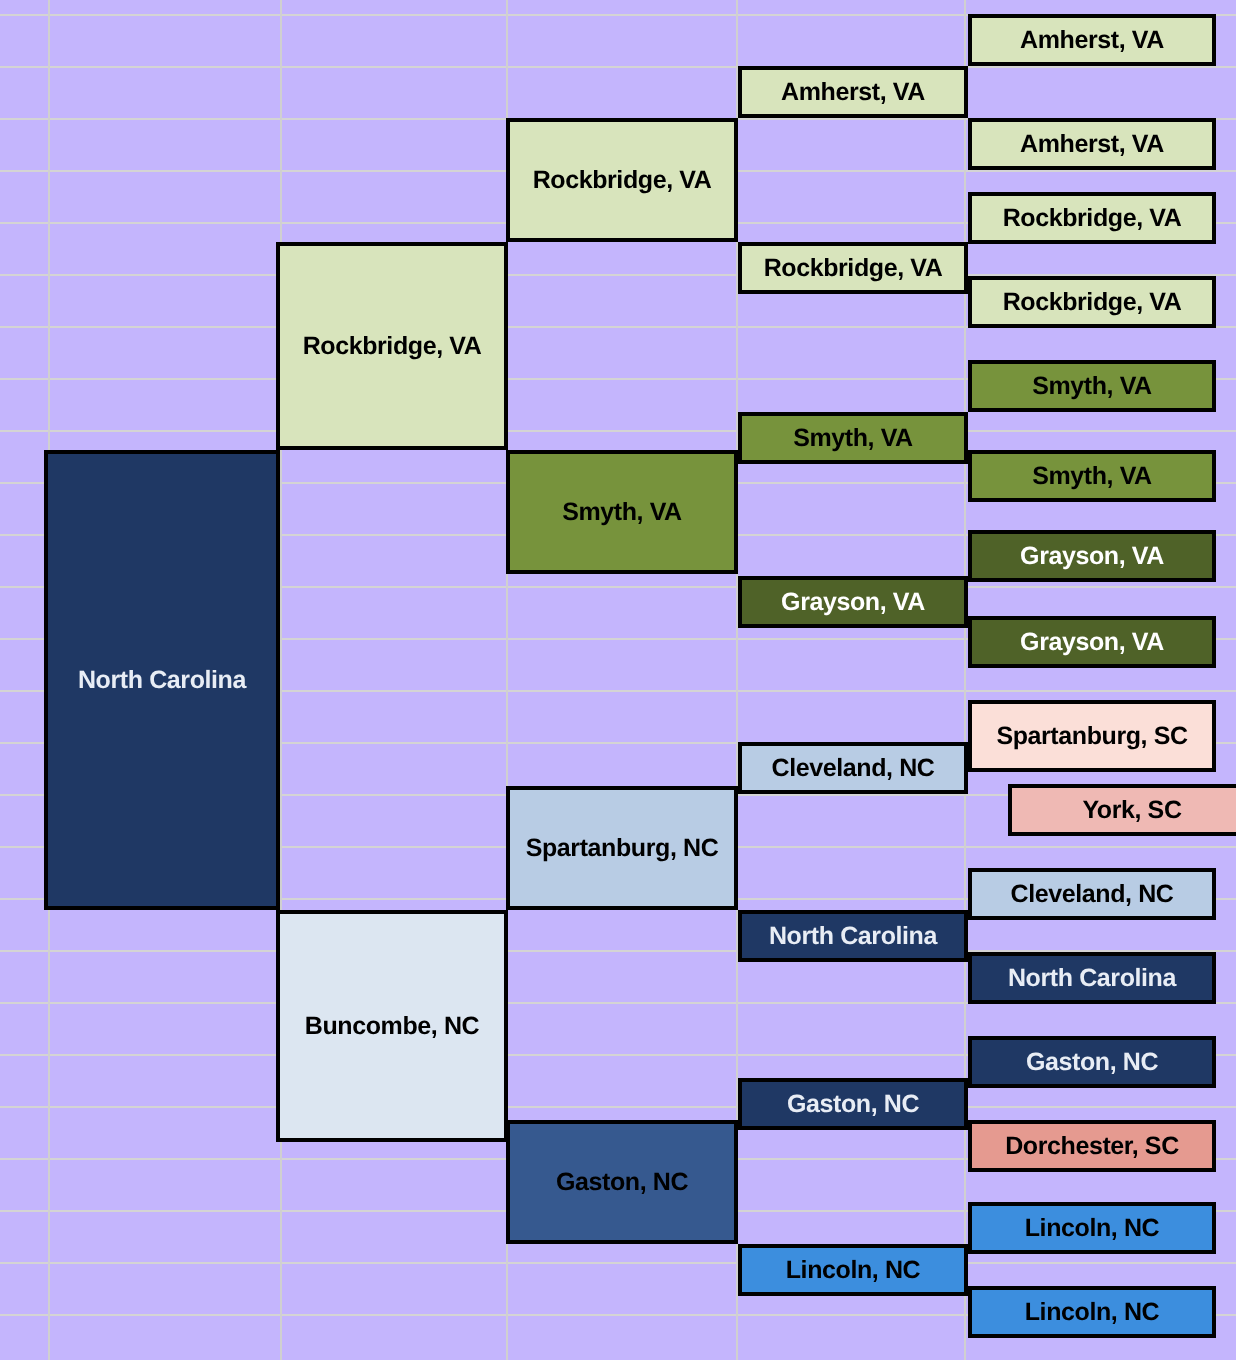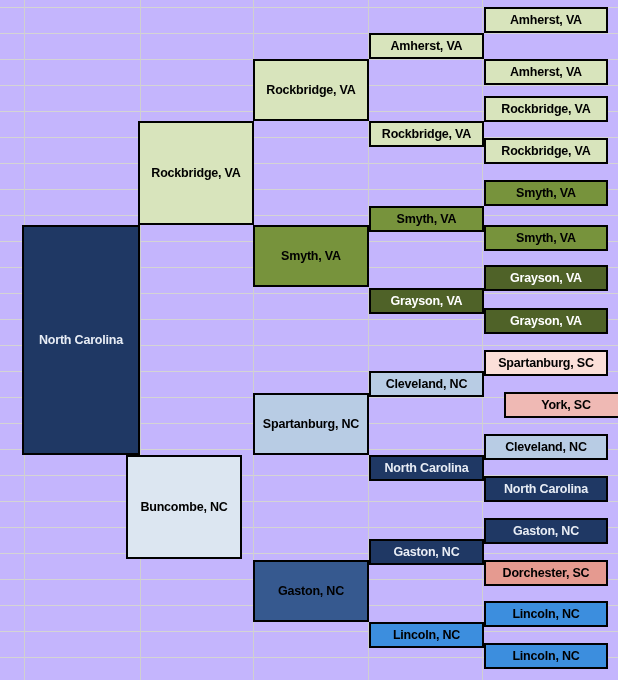--- a/index.html
+++ b/index.html
@@ -96,28 +96,28 @@
       <div class="node" style="left: 484px; top: 138px; width: 124px; height: 26px; background: rgb(216, 228, 188); color: rgb(0, 0, 0); border-color: rgb(0, 0, 0);">Rockbridge, VA</div>
       <div class="node" style="left: 138px; top: 121px; width: 116px; height: 104px; background: rgb(216, 228, 188); color: rgb(0, 0, 0); border-color: rgb(0, 0, 0);">Rockbridge, VA</div>
       <div class="node" style="left: 484px; top: 180px; width: 124px; height: 26px; background: rgb(119, 147, 60); color: rgb(0, 0, 0); border-color: rgb(0, 0, 0);">Smyth, VA</div>
       <div class="node" style="left: 369px; top: 206px; width: 115px; height: 26px; background: rgb(119, 147, 60); color: rgb(0, 0, 0); border-color: rgb(0, 0, 0);">Smyth, VA</div>
       <div class="node" style="left: 484px; top: 225px; width: 124px; height: 26px; background: rgb(119, 147, 60); color: rgb(0, 0, 0); border-color: rgb(0, 0, 0);">Smyth, VA</div>
       <div class="node" style="left: 253px; top: 225px; width: 116px; height: 62px; background: rgb(119, 147, 60); color: rgb(0, 0, 0); border-color: rgb(0, 0, 0);">Smyth, VA</div>
       <div class="node" style="left: 484px; top: 265px; width: 124px; height: 26px; background: rgb(79, 98, 40); color: rgb(255, 255, 255); border-color: rgb(0, 0, 0);">Grayson, VA</div>
       <div class="node" style="left: 369px; top: 288px; width: 115px; height: 26px; background: rgb(79, 98, 40); color: rgb(255, 255, 255); border-color: rgb(0, 0, 0);">Grayson, VA</div>
       <div class="node" style="left: 484px; top: 308px; width: 124px; height: 26px; background: rgb(79, 98, 40); color: rgb(255, 255, 255); border-color: rgb(0, 0, 0);">Grayson, VA</div>
       <div class="node" style="left: 22px; top: 225px; width: 118px; height: 230px; background: rgb(31, 56, 100); color: rgb(232, 237, 245); border-color: rgb(0, 0, 0);">North Carolina</div>
-      <div class="node" style="left: 484px; top: 350px; width: 124px; height: 26px; background: rgb(251, 223, 216); color: rgb(0, 0, 0); border-color: rgb(0, 0, 0);">Spartanburg, SC</div>
+      <div class="node" style="left: 484px; top: 350px; width: 124px; height: 36px; background: rgb(251, 223, 216); color: rgb(0, 0, 0); border-color: rgb(0, 0, 0);">Spartanburg, SC</div>
       <div class="node" style="left: 369px; top: 371px; width: 115px; height: 26px; background: rgb(184, 204, 228); color: rgb(0, 0, 0); border-color: rgb(0, 0, 0);">Cleveland, NC</div>
       <div class="node" style="left: 484px; top: 392px; width: 124px; height: 26px; background: rgb(239, 185, 180); color: rgb(0, 0, 0); border-color: rgb(0, 0, 0); margin-left: 20px;">York, SC</div>
       <div class="node" style="left: 253px; top: 393px; width: 116px; height: 62px; background: rgb(184, 204, 228); color: rgb(0, 0, 0); border-color: rgb(0, 0, 0);">Spartanburg, NC</div>
       <div class="node" style="left: 484px; top: 434px; width: 124px; height: 26px; background: rgb(184, 204, 228); color: rgb(0, 0, 0); border-color: rgb(0, 0, 0);">Cleveland, NC</div>
       <div class="node" style="left: 369px; top: 455px; width: 115px; height: 26px; background: rgb(31, 56, 100); color: rgb(232, 237, 245); border-color: rgb(0, 0, 0);">North Carolina</div>
       <div class="node" style="left: 484px; top: 476px; width: 124px; height: 26px; background: rgb(31, 56, 100); color: rgb(232, 237, 245); border-color: rgb(0, 0, 0);">North Carolina</div>
-      <div class="node" style="left: 126px; top: 455px; width: 116px; height: 104px; background: rgb(220, 230, 241); color: rgb(0, 0, 0); border-color: rgb(0, 0, 0);">Buncombe, NC</div>
+      <div class="node" style="left: 138px; top: 455px; width: 116px; height: 116px; background: rgb(220, 230, 241); color: rgb(0, 0, 0); border-color: rgb(0, 0, 0);">Buncombe, NC</div>
       <div class="node" style="left: 484px; top: 518px; width: 124px; height: 26px; background: rgb(31, 56, 100); color: rgb(232, 237, 245); border-color: rgb(0, 0, 0);">Gaston, NC</div>
       <div class="node" style="left: 369px; top: 539px; width: 115px; height: 26px; background: rgb(31, 56, 100); color: rgb(232, 237, 245); border-color: rgb(0, 0, 0);">Gaston, NC</div>
       <div class="node" style="left: 484px; top: 560px; width: 124px; height: 26px; background: rgb(229, 154, 144); color: rgb(0, 0, 0); border-color: rgb(0, 0, 0);">Dorchester, SC</div>
       <div class="node" style="left: 253px; top: 560px; width: 116px; height: 62px; background: rgb(54, 89, 143); color: rgb(0, 0, 0); border-color: rgb(0, 0, 0);">Gaston, NC</div>
       <div class="node" style="left: 484px; top: 601px; width: 124px; height: 26px; background: rgb(60, 142, 222); color: rgb(0, 0, 0); border-color: rgb(0, 0, 0);">Lincoln, NC</div>
       <div class="node" style="left: 369px; top: 622px; width: 115px; height: 26px; background: rgb(60, 142, 222); color: rgb(0, 0, 0); border-color: rgb(0, 0, 0);">Lincoln, NC</div>
       <div class="node" style="left: 484px; top: 643px; width: 124px; height: 26px; background: rgb(60, 142, 222); color: rgb(0, 0, 0); border-color: rgb(0, 0, 0);">Lincoln, NC</div>
     </div>
 </div>
 

